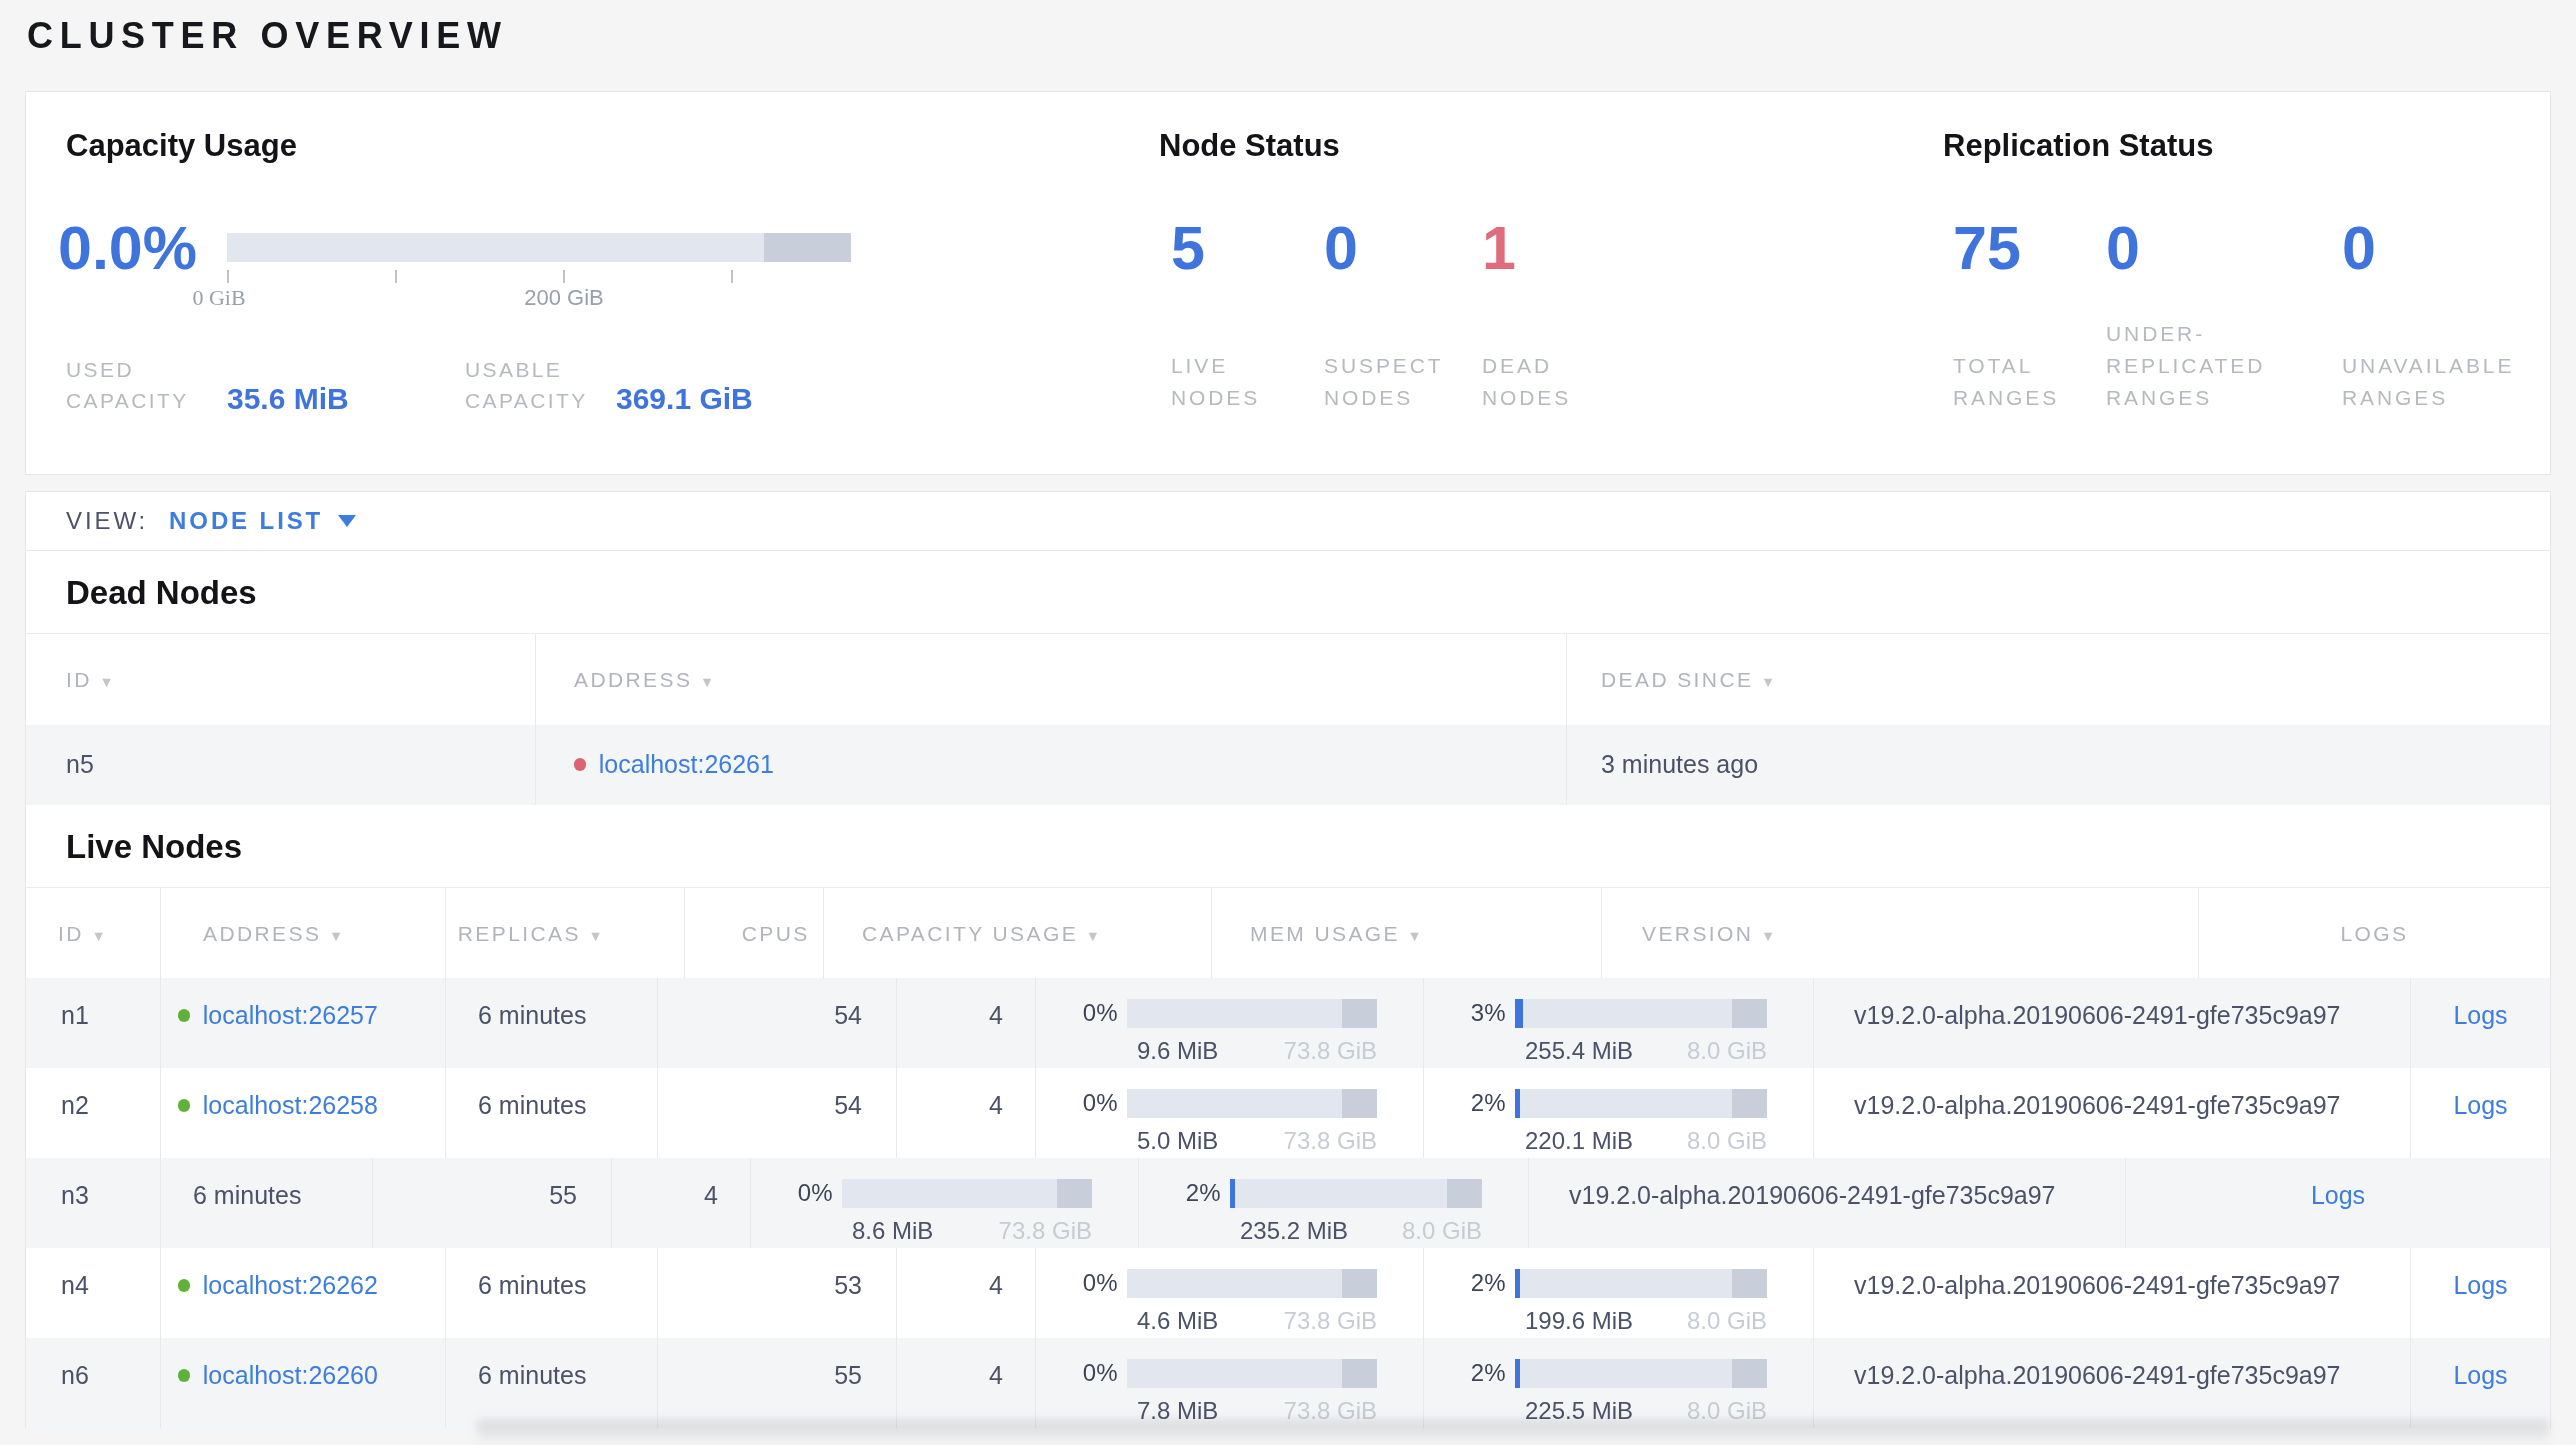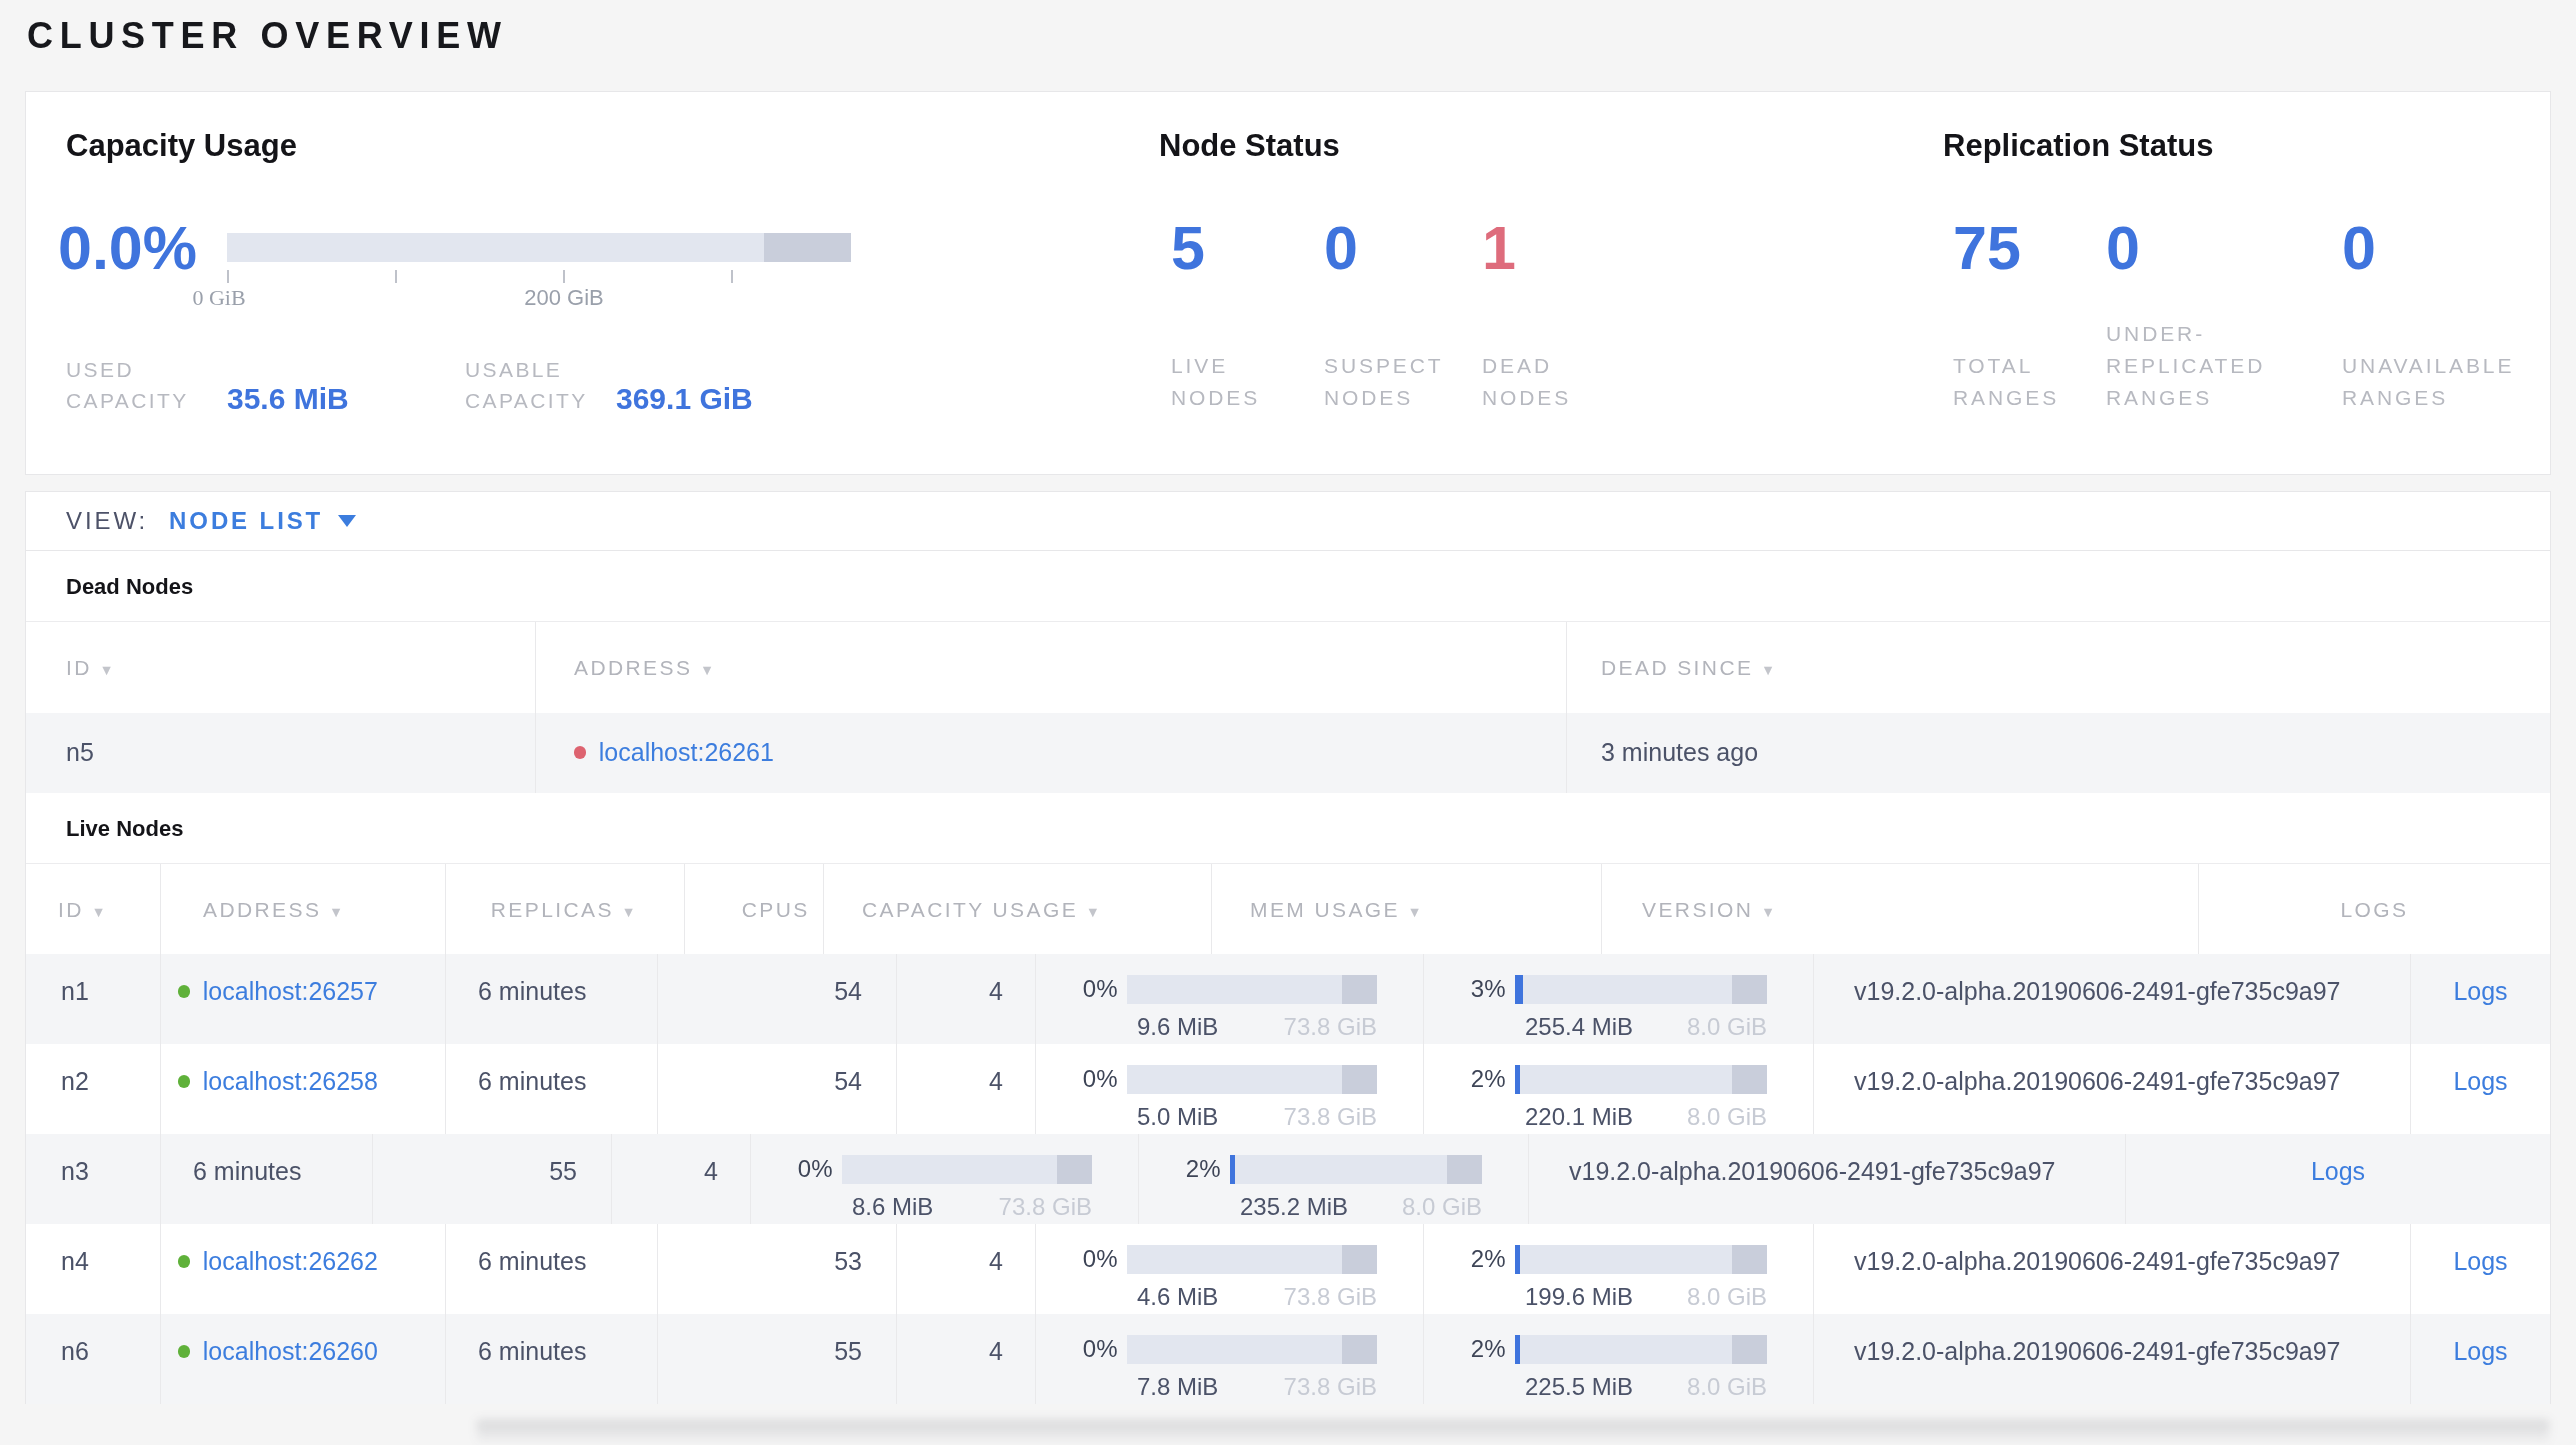--- a/index.html
+++ b/index.html
@@ -28,21 +28,21 @@
 
   
   .panel { position:relative; margin:15.3px 25px 0 25px; width:2526px; background:#fff;
            border:1px solid #e7e7e9; border-bottom:none; }
   .view-row { height:59px; border-bottom:1px solid #e7e7e9; display:flex; align-items:center; padding-left:40px; }
   .view-label { font-size:24px; letter-spacing:2.9px; color:#4d5268; }
   .view-value { font-size:24px; letter-spacing:2.9px; color:#3c7dde; font-weight:600; margin-left:21px; cursor:pointer; }
   .view-caret { display:inline-block; width:0; height:0; margin-left:15.3px;
                 border-left:9.5px solid transparent; border-right:9.5px solid transparent; border-top:12.4px solid #3c7dde; }
 
-  .sec-title { padding:23px 0 21px 40px; font-size:22px; font-weight:600; color:#141418; }
+  .sec-title { padding:23px 0 21px 40px; font-size:33px; font-weight:600; color:#141418; }
 
   .thead { display:flex; border-top:1px solid #ececee; background:#fff; }
   .th { font-size:21px; letter-spacing:2.4px; color:#b2b4bb; padding-top:34px; white-space:nowrap; }
   .sort-arrow { font-size:14.3px; color:#c3c5cb; margin-left:7.6px; }
   .trow { display:flex; }
   .stripe { background:#f4f5f7; }
   .cell { font-size:25px; color:#4b5268; padding-top:23px; white-space:nowrap; overflow:hidden; }
   .col-line { border-right:1px solid #e9e9eb; }
 
   
@@ -60,21 +60,21 @@
   .c-laddr { width:285px; padding-left:17px; }
   .c-lup   { width:212px; padding-left:32px; }
   .c-lrep  { width:239px; text-align:right; padding-right:34px; }
   .c-lcpu  { width:139px; text-align:right; padding-right:32px; }
   .c-lcap  { width:388px; }
   .c-lmem  { width:390px; }
   .c-lver  { width:597px; padding-left:40px; }
   .c-llog  { flex:1; text-align:center; }
   .live .th.c-lid { padding-left:32px; }
   .live .th.c-laddr { padding-left:42px; }
-  .live .th.c-lrep { padding-right:46px; }
+  .live .th.c-lrep { padding-right:79px; }
   .live .th.c-lcpu { padding-right:13.4px; }
   .live .th.c-lcap, .live .th.c-lmem { padding-left:38px; text-align:left; }
 
   .dot { display:inline-block; width:12.4px; height:12.4px; border-radius:50%; margin-right:12.4px; vertical-align:1.9px; }
   a.link { color:#3c7dde; text-decoration:none; cursor:pointer; }
 
   .bar-cell { padding:21px 46px 0 38px; }
   .bar-row { display:flex; align-items:center; }
   .bar-pct { flex:0 0 53px; text-align:right; padding-right:9.5px; font-size:24px; color:#3e4557; }
   .mini-bar { position:relative; flex:1; height:29px; background:#e2e6ef; overflow:hidden; }

